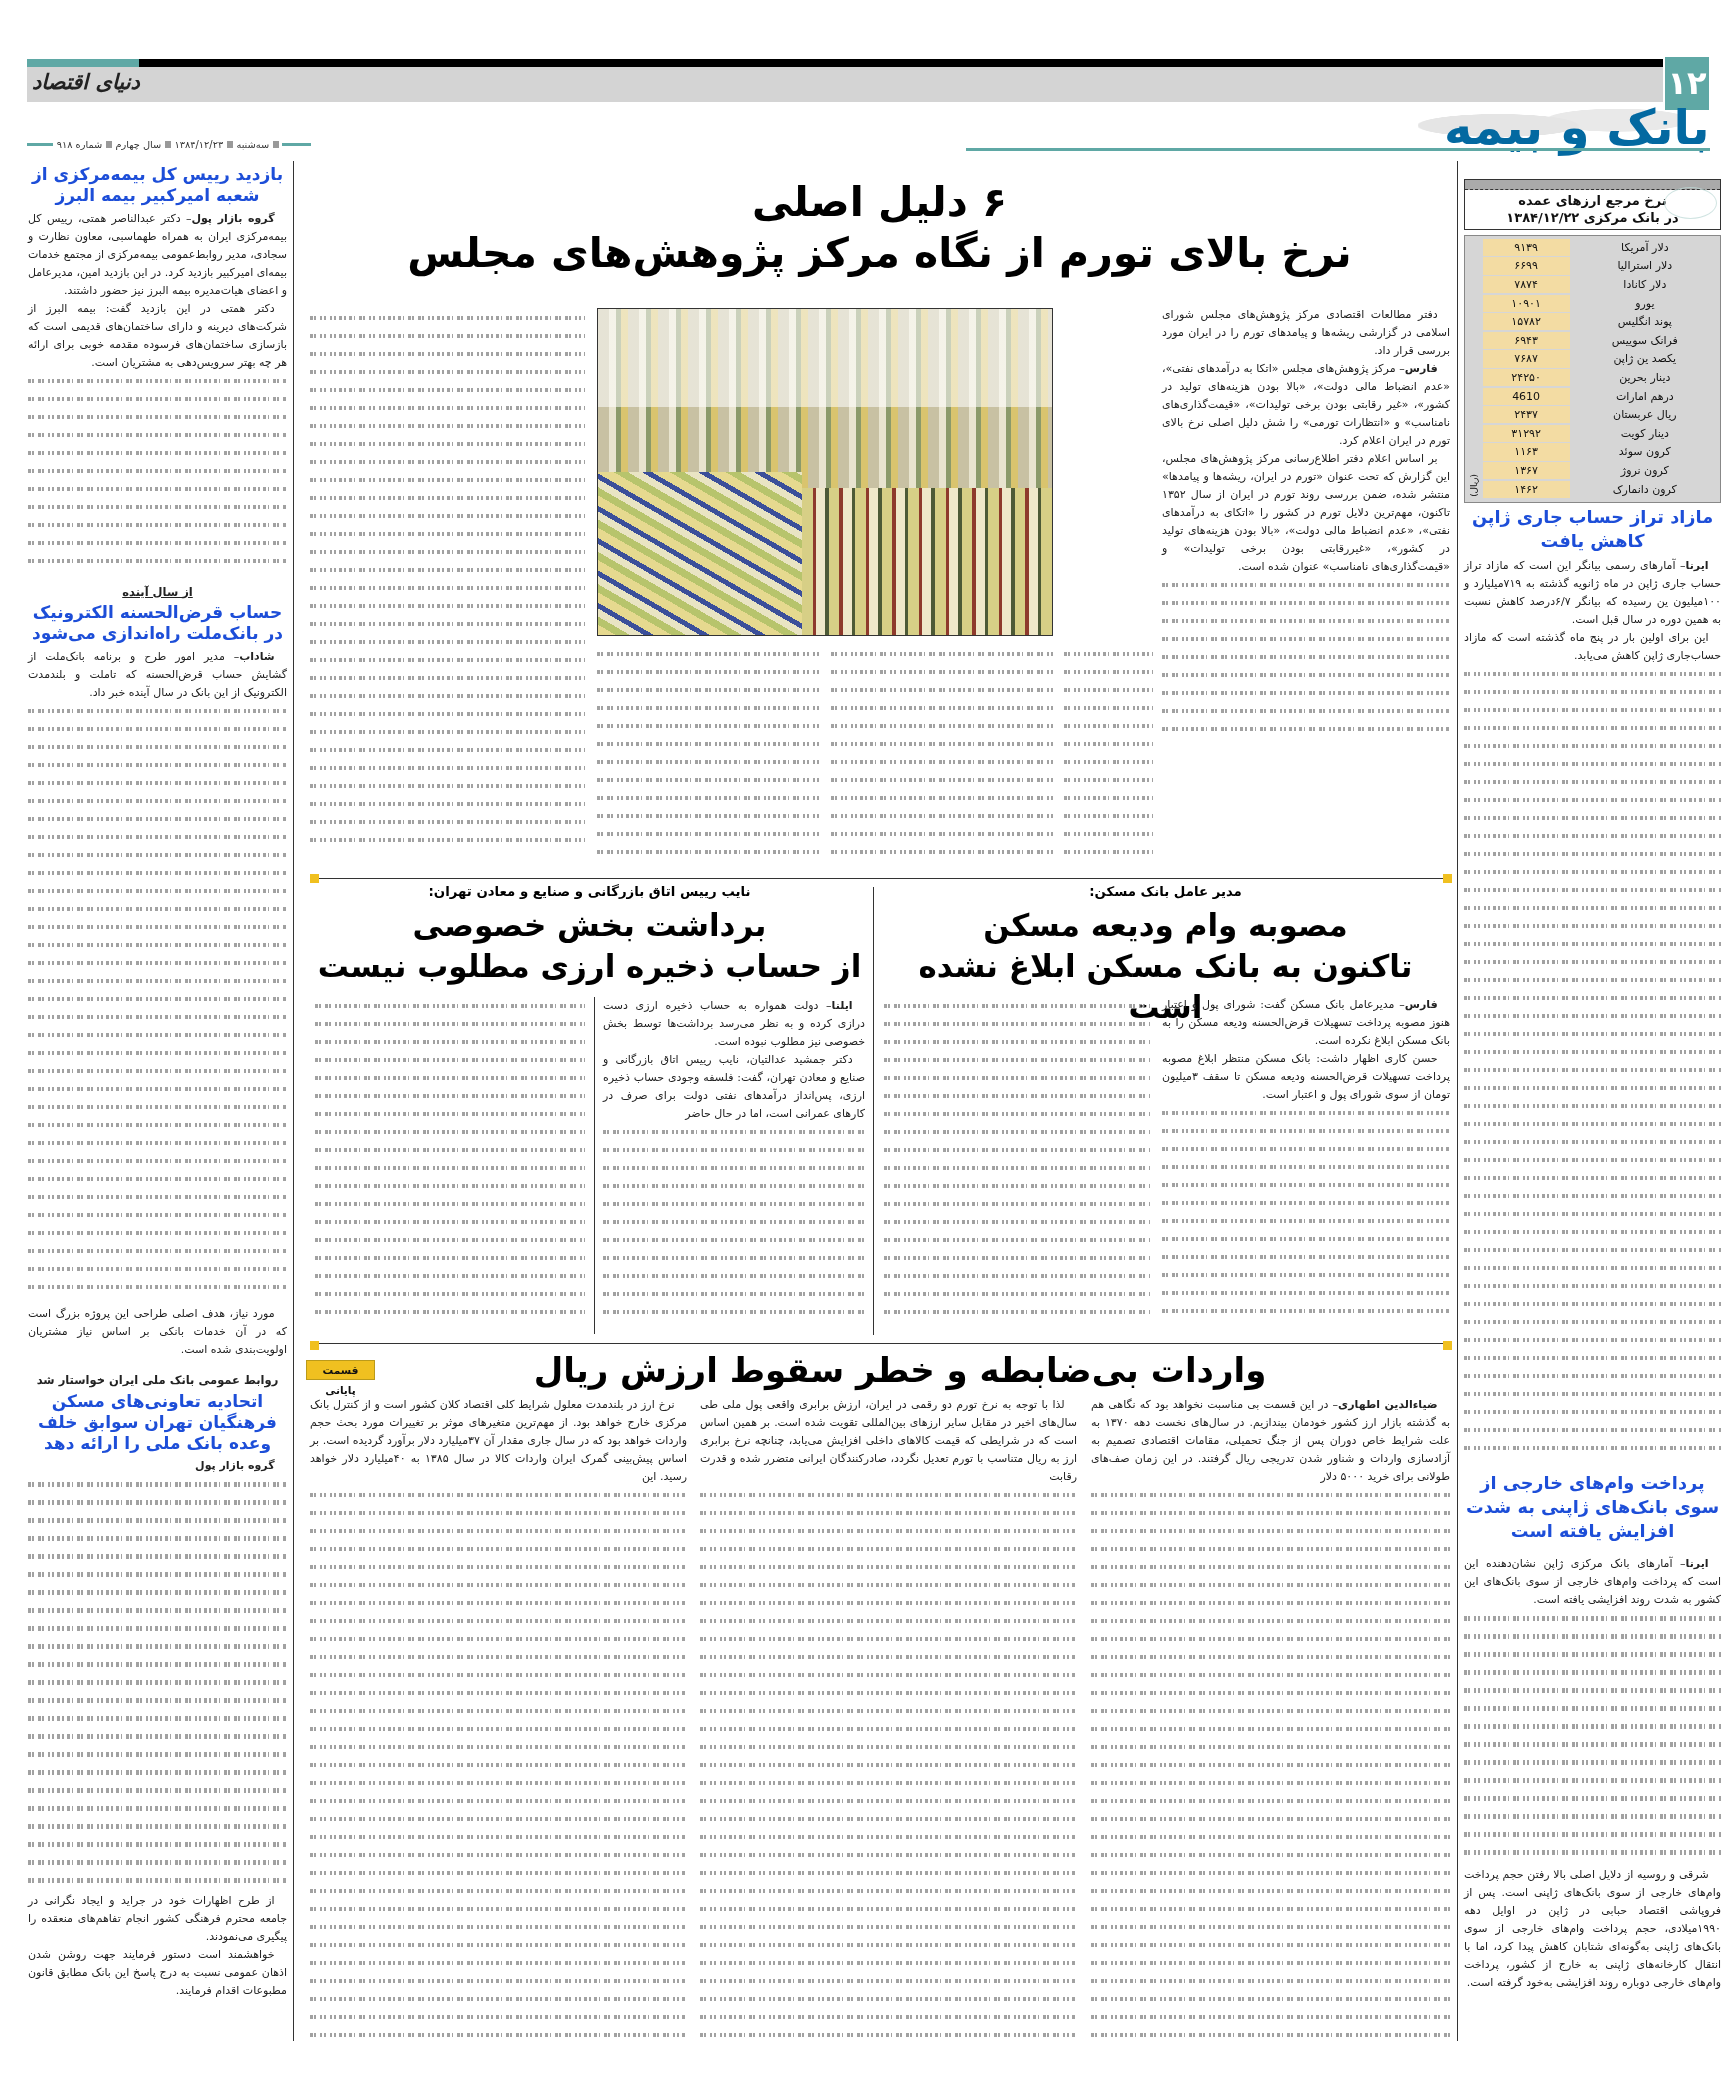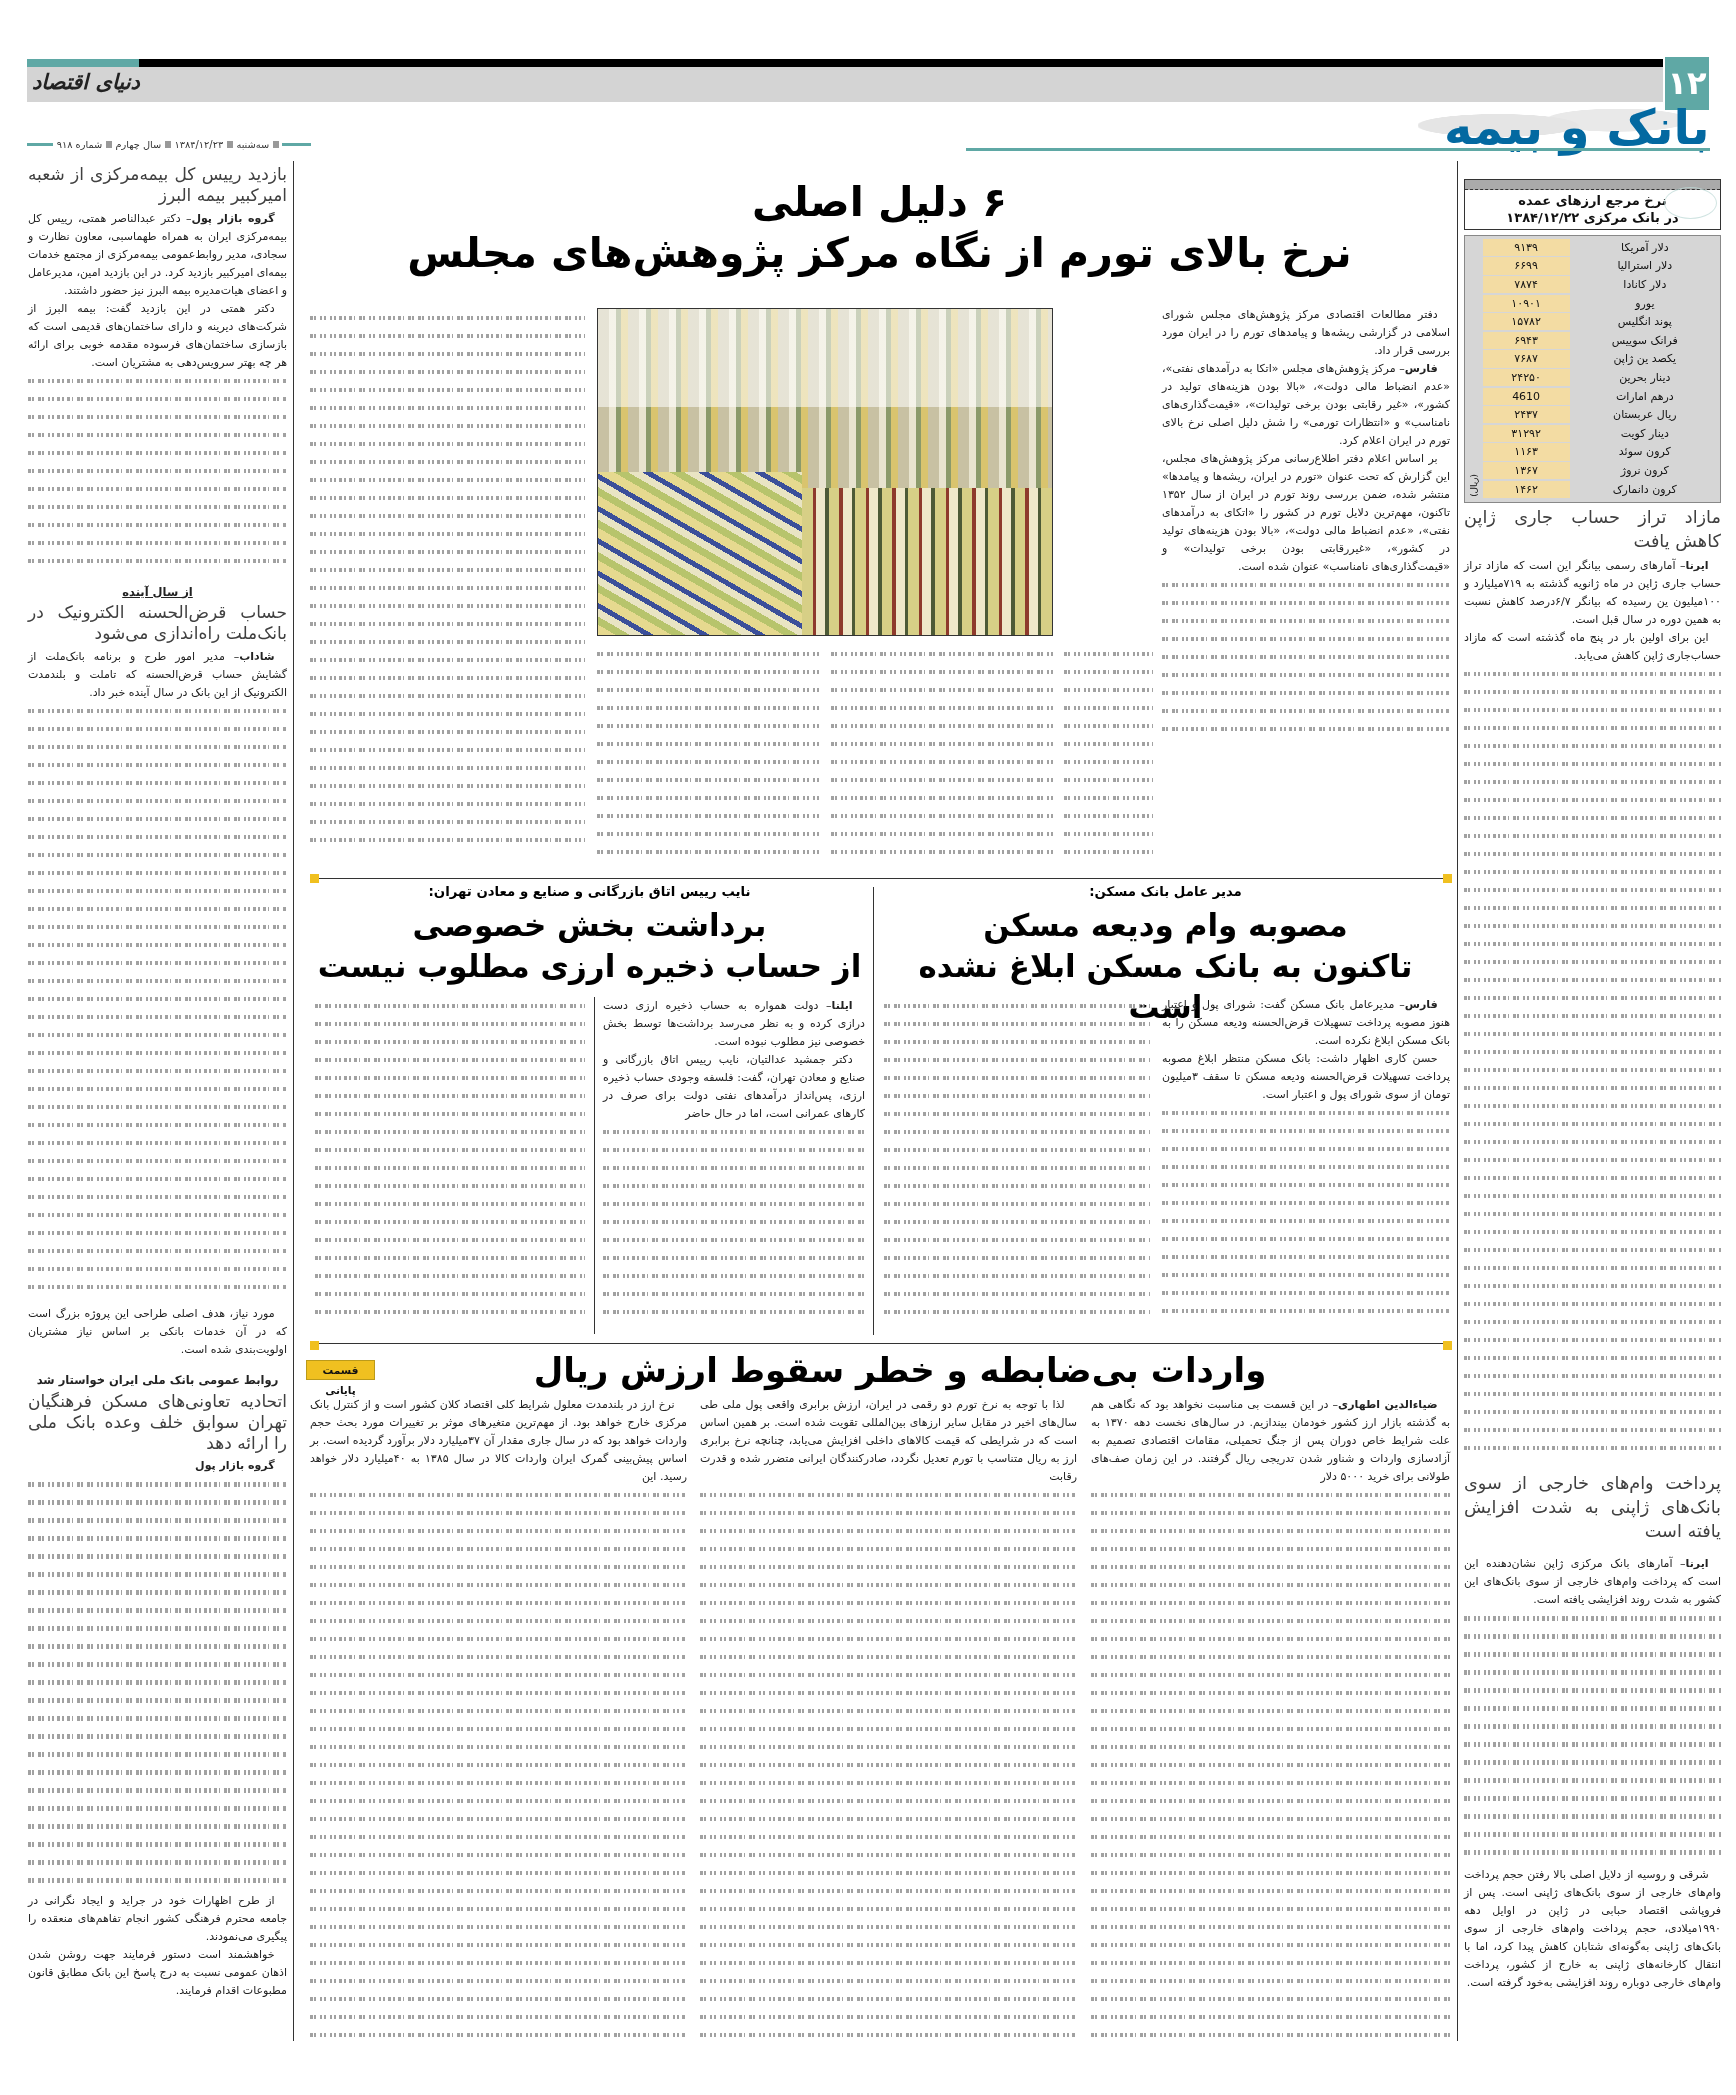--- a/index.html
+++ b/index.html
@@ -23,21 +23,21 @@
     font-size: 9.8px; color: #333; }
   .dateline .rule { flex: 1; height: 2.7px; background: #5fa8a5; }
   .dateline .sq { width: 6.2px; height: 6.2px; background: #999; display: inline-block; }
 
   .col { position: absolute; font-size: 11px; line-height: 18px; text-align: justify; color: #222; }
   .col p { text-indent: 12.4px; margin-bottom: 0; }
   .col b { font-weight: bold; }
   .vrule { position: absolute; width: 0.9px; background: #333; }
   .hrule { position: absolute; height: 0.9px; background: #333; }
 
-  .h-small { font-weight: normal; font-size: 17px; line-height: 21px; color: #404040; }
+  .h-small { font-weight: bold; text-align: center; font-size: 17px; line-height: 21px; color: #1d4ed8; }
   .h-kicker { font-weight: bold; text-align: center; font-size: 11.5px; color: #222; margin-bottom: 1.8px; }
 
   
   .fx-box { position: absolute; top: 179px; left: 1464px; width: 257px; }
   .fx-header { border: 0.9px solid #333; background: #fff; position: relative; }
   .fx-header .grey { height: 9.8px; background: #aaa; border-bottom: 0.9px dashed #333; }
   .fx-header .title { font-weight: bold; font-size: 13px; line-height: 17.7px; padding: 1.8px 5.3px 1.8px 5.3px; text-align: center; }
   .fx-header .globe { position: absolute; left: 199px; top: 7px; width: 53px; height: 32px; border: 1.8px solid #bcd9d6; border-radius: 50%; opacity: .7; }
   .fx-table { margin-top: 5.3px; border: 1.8px solid #888; background: #d6d6d6; padding: 2.7px; position: relative; }
   .fx-row { display: flex; height: 17.3px; margin-bottom: 1.3px; }

